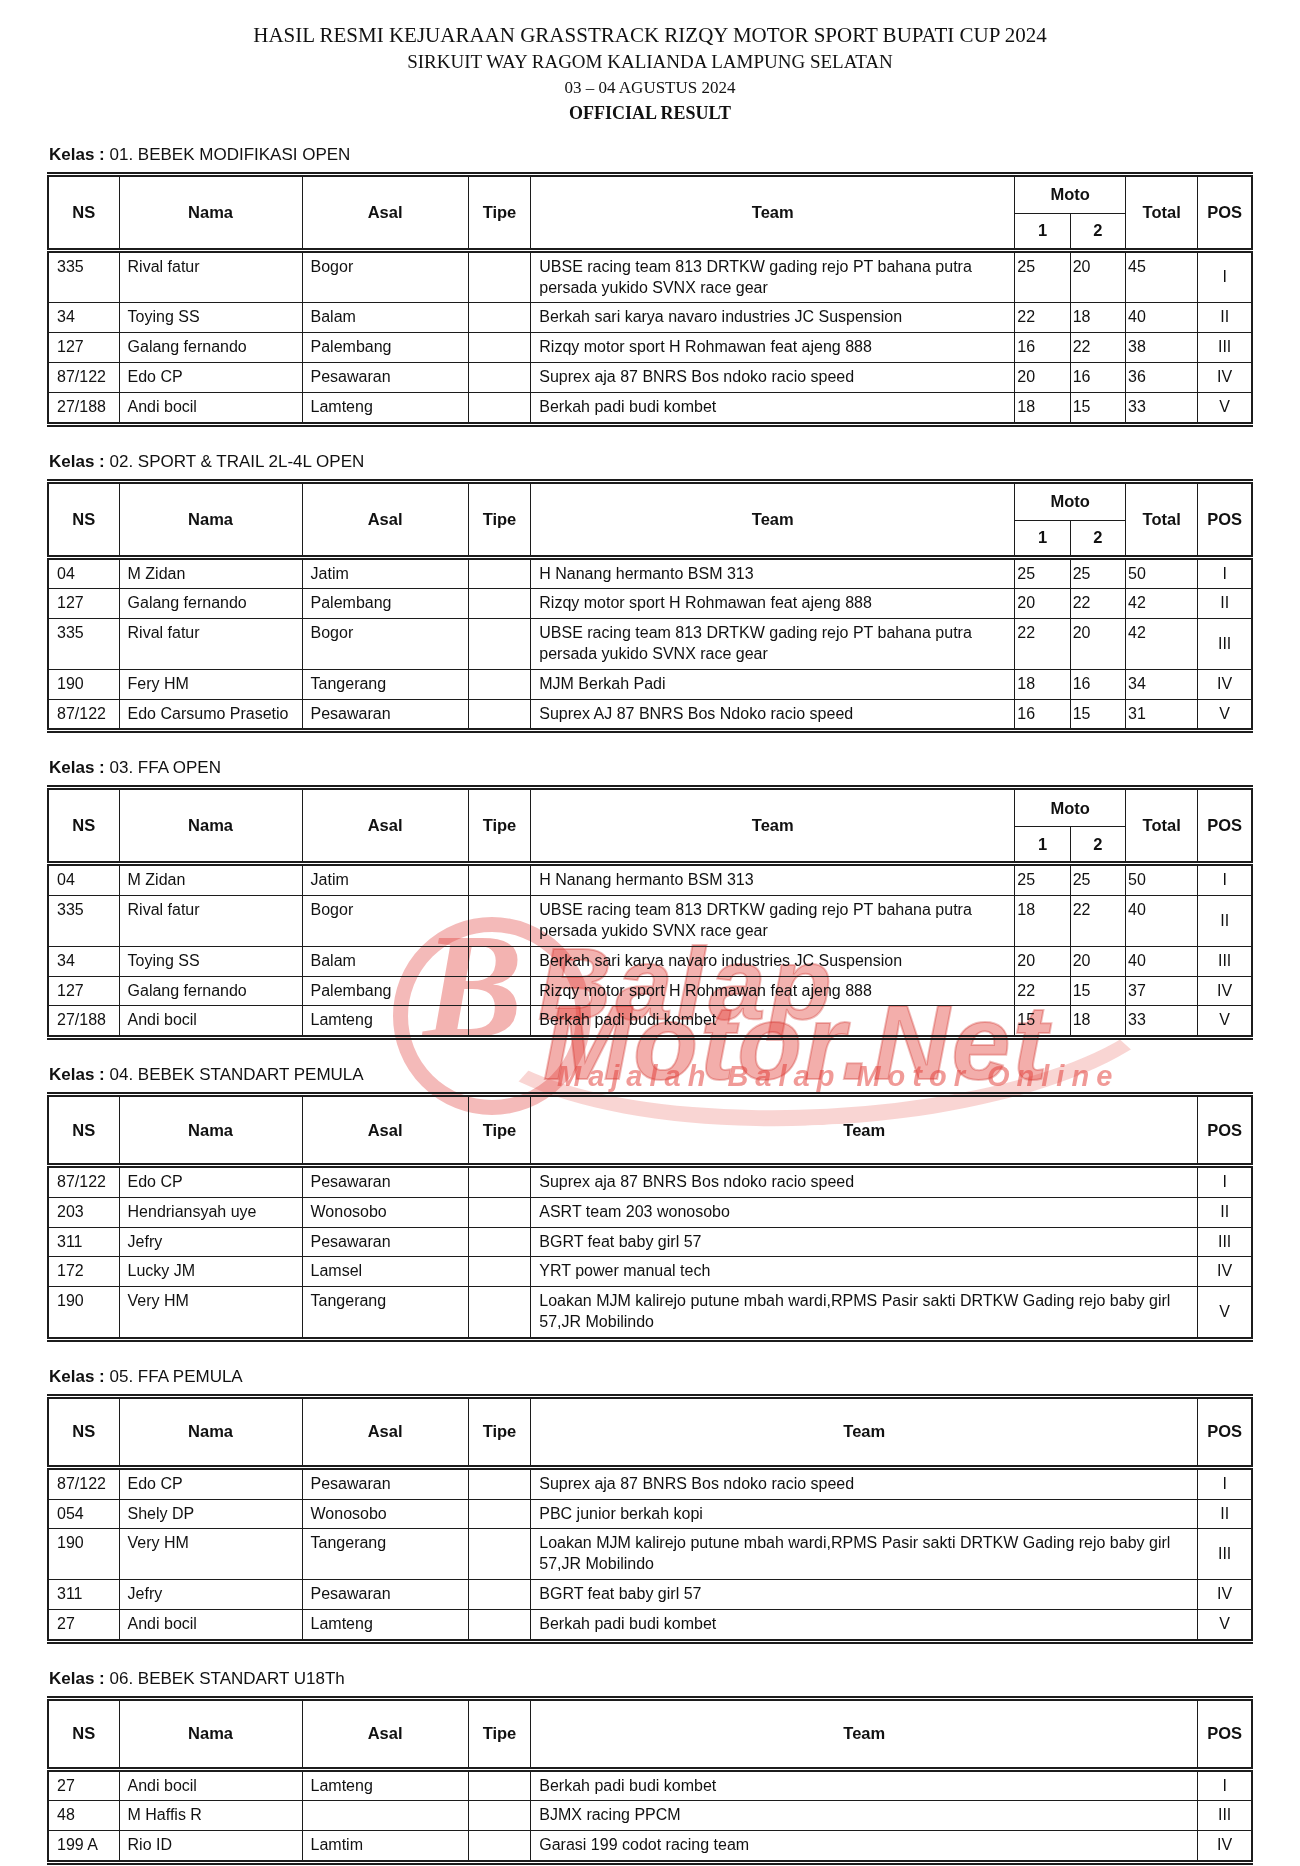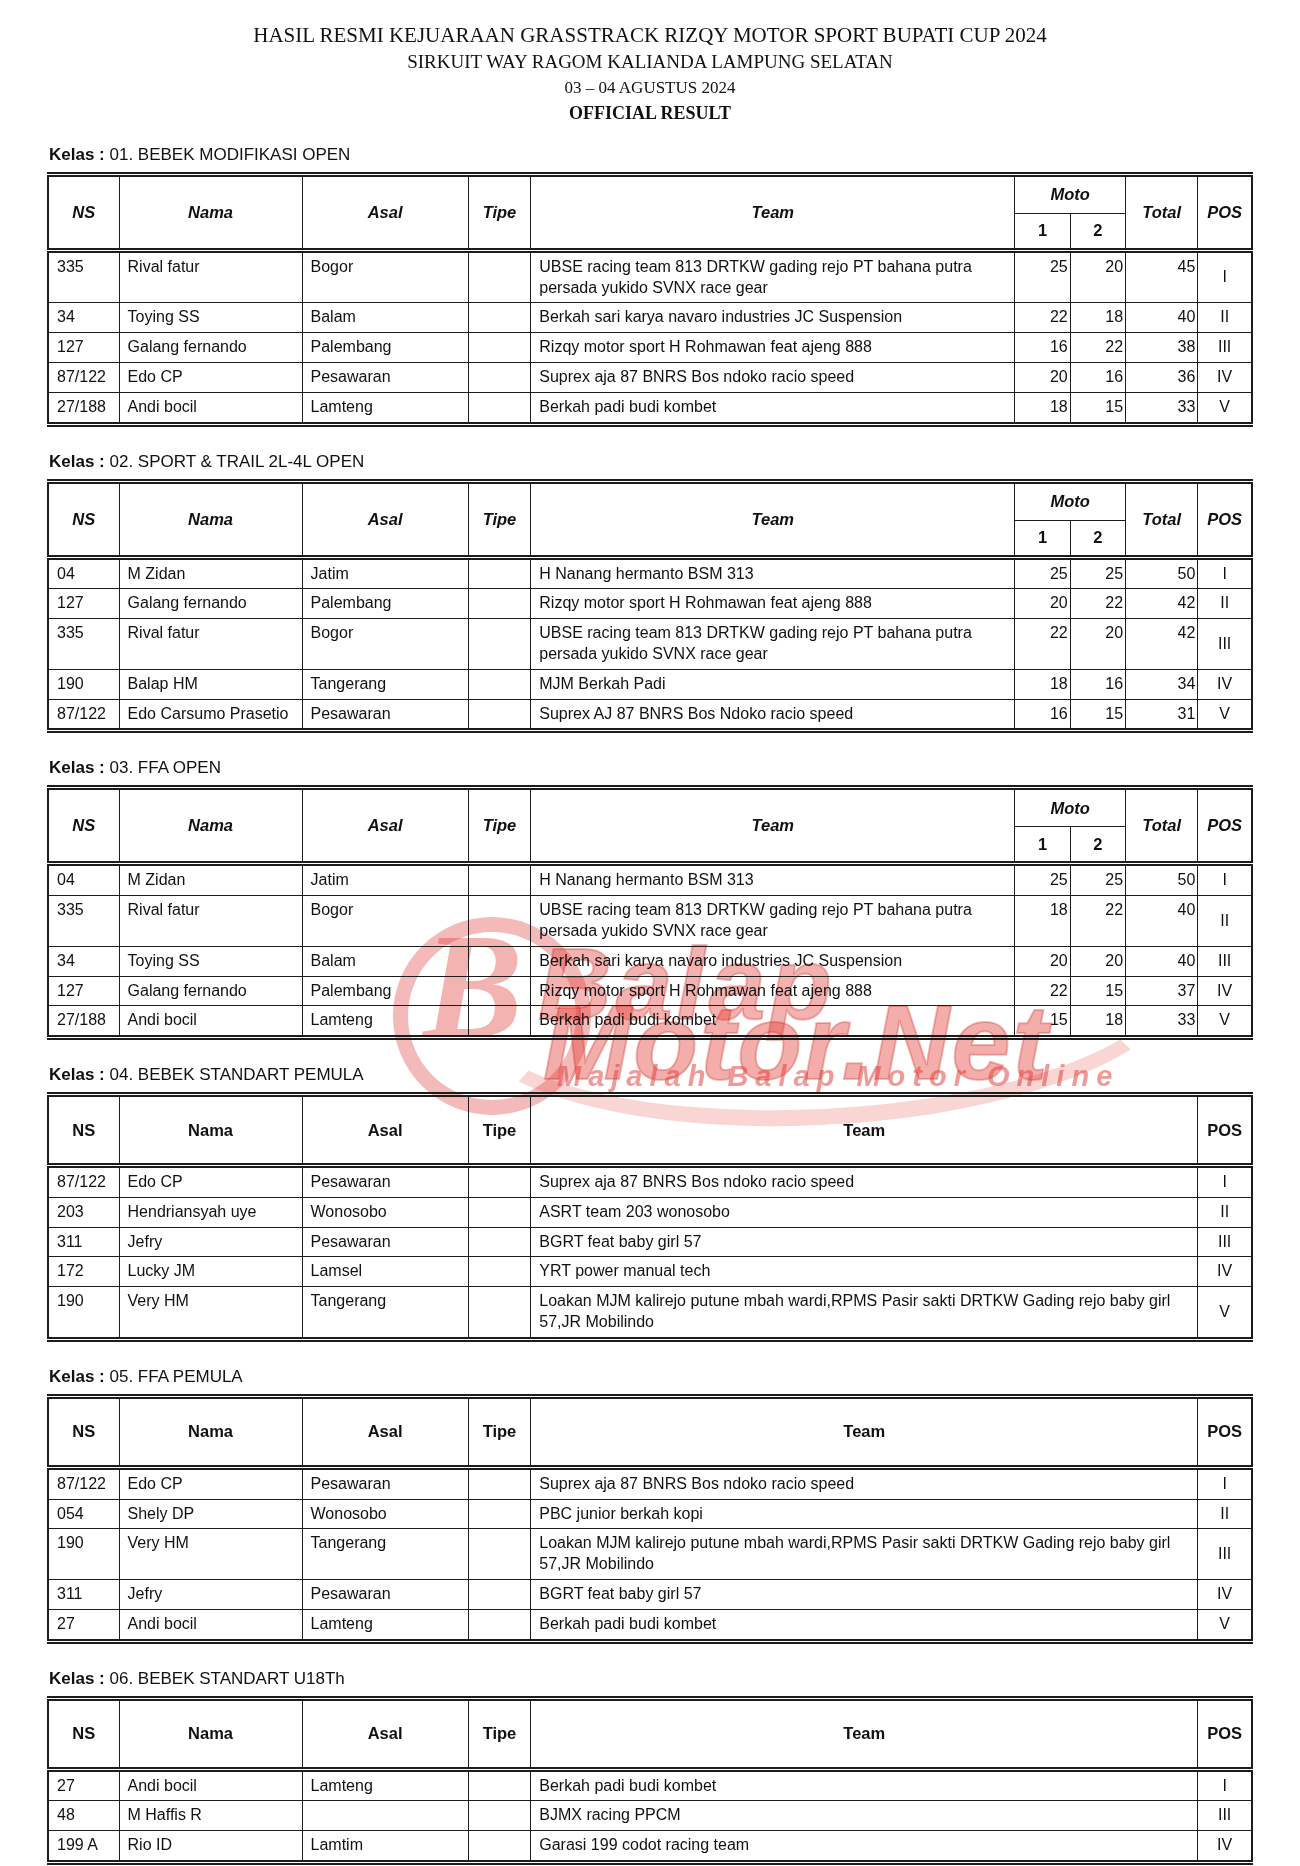--- a/index.html
+++ b/index.html
@@ -18,26 +18,26 @@
   .kelas-label{font-weight:bold;}
   .kelas-name{font-weight:normal;}
 
   table{width:100%;border-collapse:collapse;table-layout:fixed;
         border:2px solid #1c1c1c;
         border-top:5px double #1c1c1c;
         border-bottom:5px double #1c1c1c;}
   th,td{border:1.5px solid #1c1c1c;background:transparent;}
   thead th{font-size:16.5px;font-weight:bold;text-align:center;
            vertical-align:middle;padding:3px 2px;}
-  thead tr.head-top th{height:30px;font-style:italic;}
+  thead tr.head-top th{height:30px;}
   thead tr.head-sub th{height:28px;}
   thead tr.head-single th{height:60px;}
   tbody tr:first-child td{border-top:5px double #1c1c1c;}
   td{font-size:16px;padding:4px 8px;vertical-align:top;line-height:1.3;}
-  td.c{text-align:right;padding:4px 2px;}
+  td.c{text-align:left;padding:4px 2px;}
   td.pos{text-align:center;vertical-align:middle;padding:2px;}
 
   .watermark{position:absolute;left:375px;top:903px;width:810px;height:235px;
              z-index:0;pointer-events:none;
              font-family:"Liberation Sans",sans-serif;font-style:italic;font-weight:bold;}
   .wm-circle{position:absolute;left:18px;top:14px;width:168px;height:168px;
              border:15px solid rgba(225,65,60,0.36);border-radius:50%;}
   .wm-b{position:absolute;left:48px;top:8px;font-size:150px;line-height:1;
         font-family:"Liberation Serif",serif;color:rgba(225,65,60,0.40);}
   .wm-swoosh{position:absolute;left:80px;top:-40px;width:700px;height:230px;
@@ -220,21 +220,21 @@
             <td class="asal">Bogor</td>
             <td class="tipe"></td>
             <td class="team">UBSE racing team 813 DRTKW gading rejo PT bahana putra persada yukido SVNX race gear</td>
             <td class="c">22</td>
             <td class="c">20</td>
             <td class="c">42</td>
             <td class="pos">III</td>
           </tr>
           <tr>
             <td class="ns">190</td>
-            <td class="nama">Balap HM</td>
+            <td class="nama">Fery HM</td>
             <td class="asal">Tangerang</td>
             <td class="tipe"></td>
             <td class="team">MJM Berkah Padi</td>
             <td class="c">18</td>
             <td class="c">16</td>
             <td class="c">34</td>
             <td class="pos">IV</td>
           </tr>
           <tr>
             <td class="ns">87/122</td>

